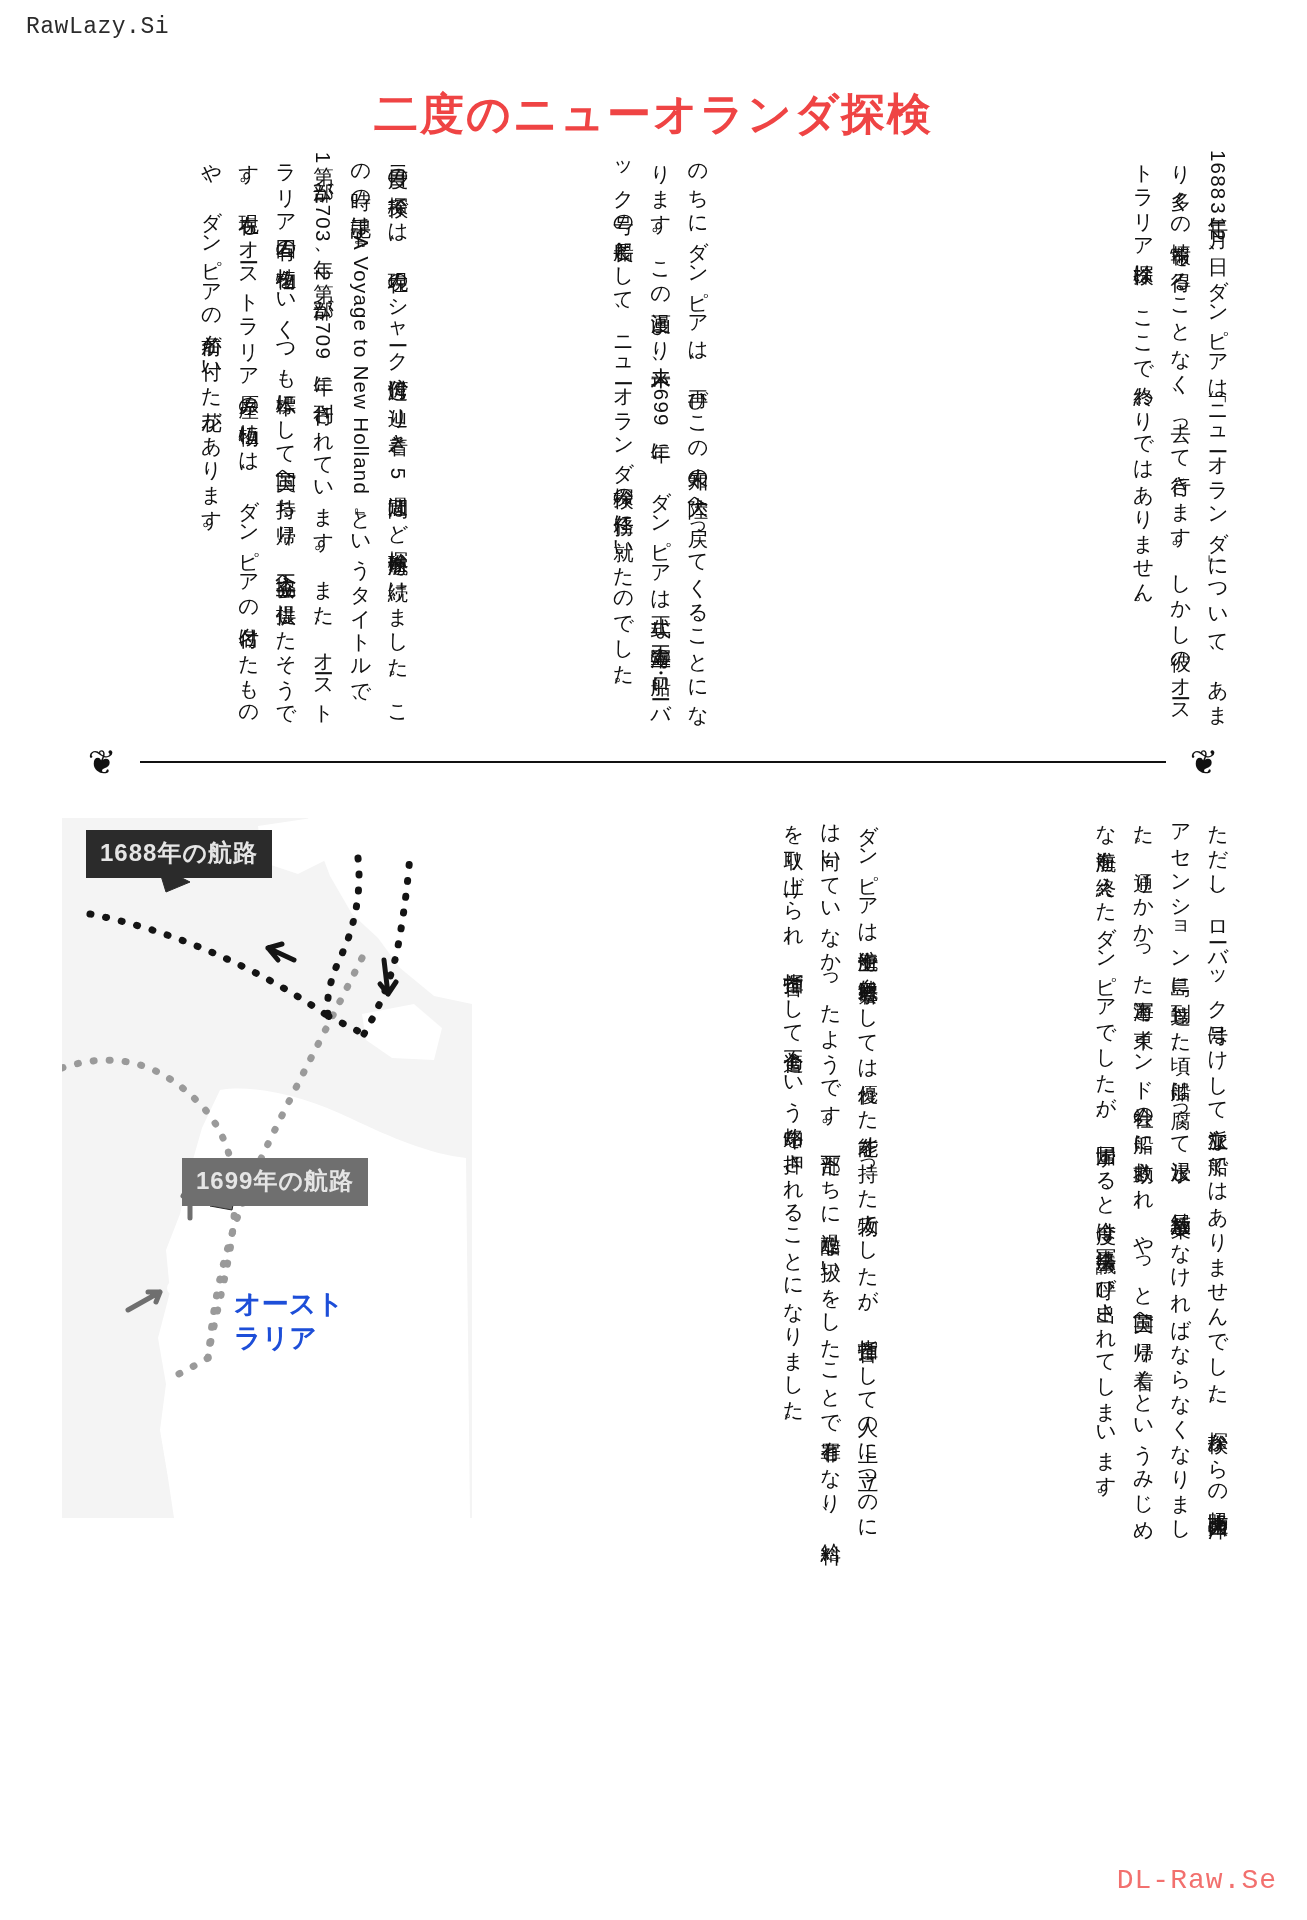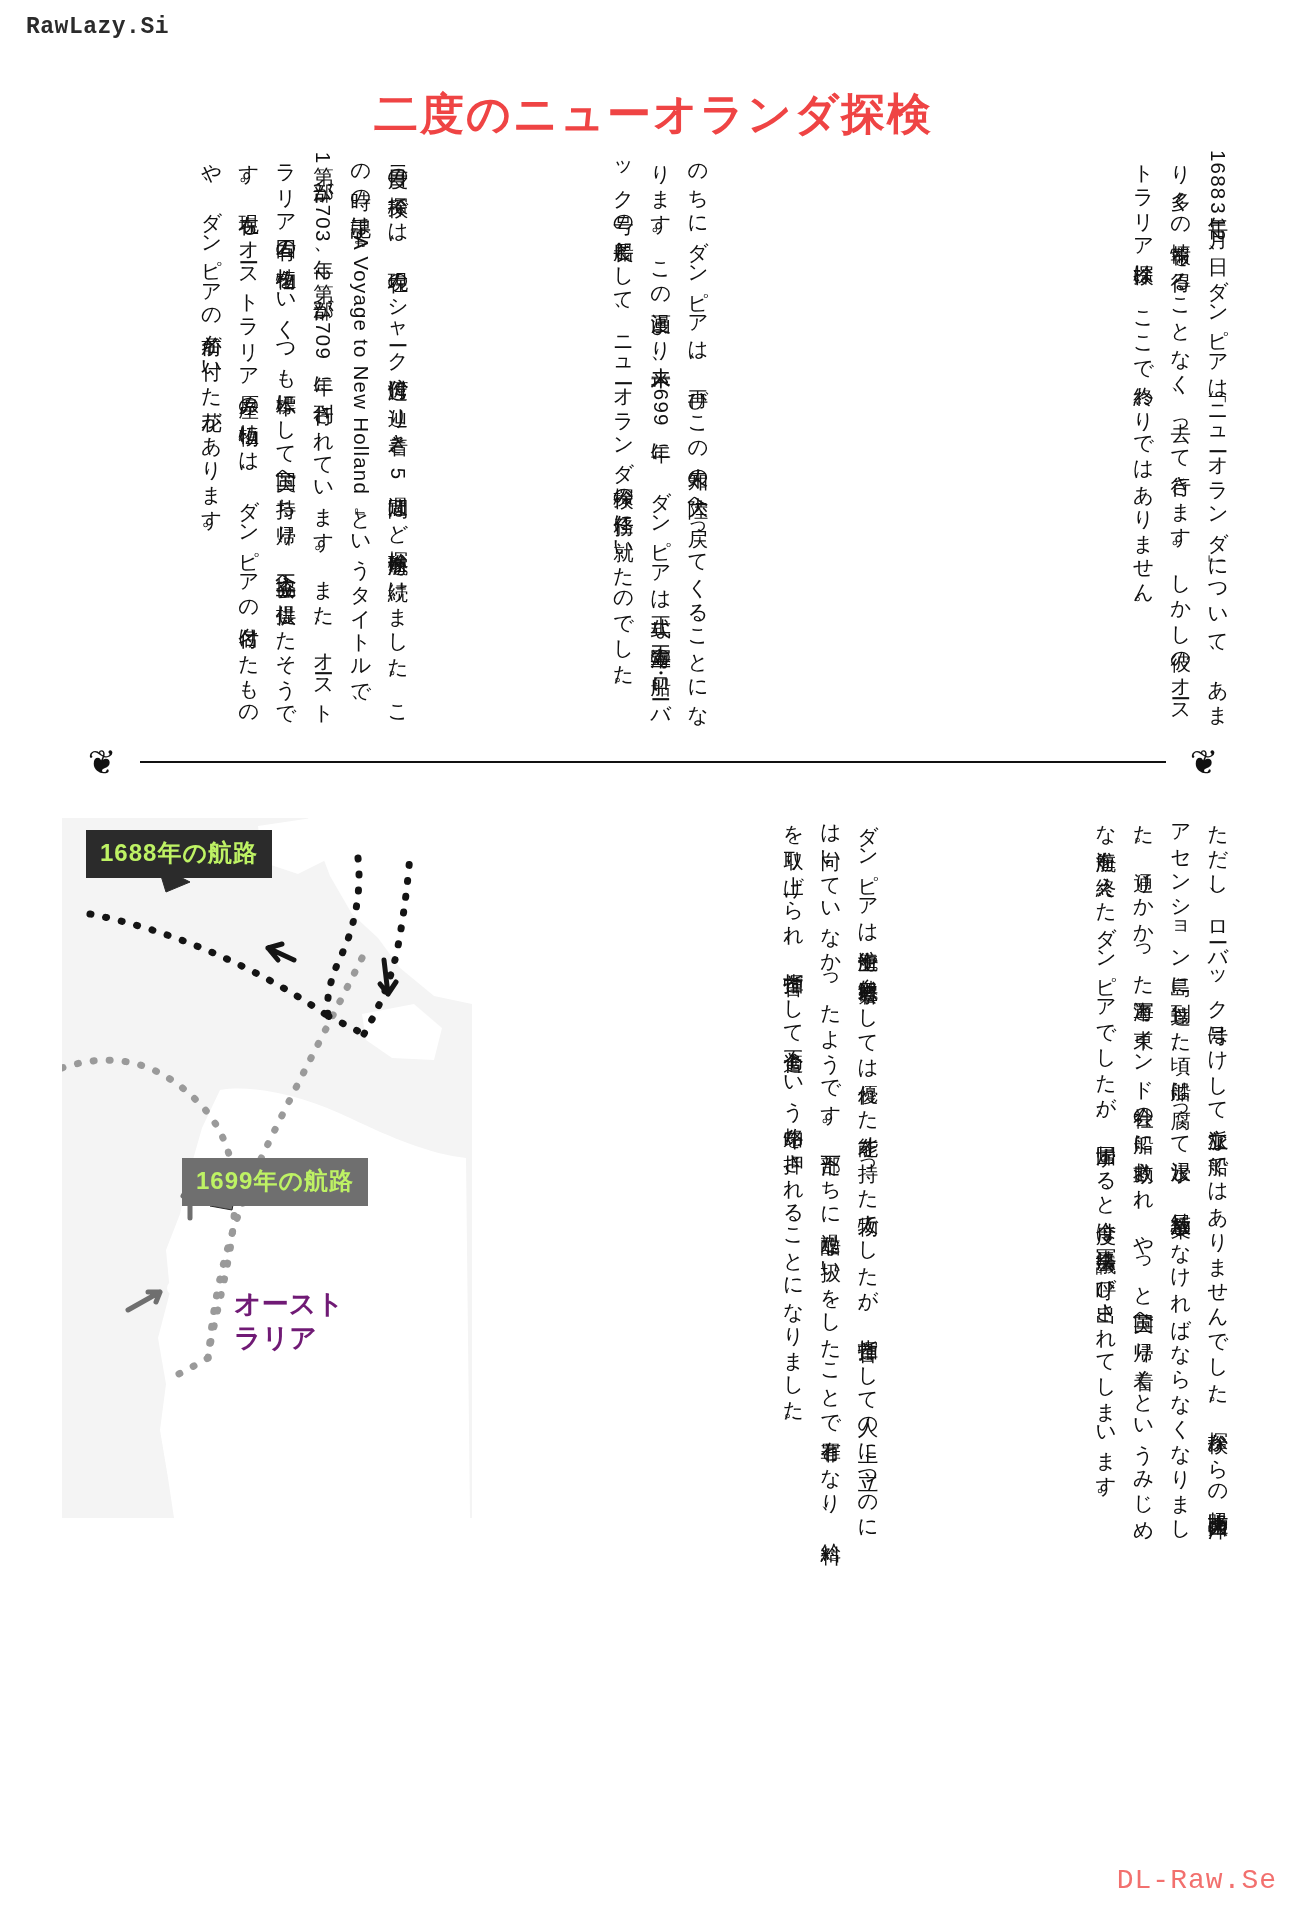--- a/index.html
+++ b/index.html
@@ -15,21 +15,21 @@
     color: #0d0d0d;
     overflow: hidden;
   }
 
   
   .wm-top {
     position: absolute;
     left: 26px;
     top: 14px;
     font-size: 23px;
-    font-weight: 700;
+    font-weight: 400;
     color: #2b2b2b;
     letter-spacing: 0.5px;
     font-family: "Liberation Mono", "DejaVu Sans Mono", monospace;
   }
   .wm-bottom {
     position: absolute;
     right: 30px;
     bottom: 24px;
     font-size: 28px;
     font-weight: 400;
@@ -130,38 +130,38 @@
     width: 410px;
     height: 700px;
     background: #f4f4f4;
     overflow: hidden;
   }
   #map-figure svg { display: block; }
 
   .map-label {
     position: absolute;
     background: #2b2b2b;
-    color: #bef264;
+    color: #e5e5e5;
     font-size: 24px;
     font-weight: 700;
     padding: 7px 14px 9px 14px;
     letter-spacing: 1px;
     white-space: nowrap;
   }
   .map-label.l1688 { left: 24px; top: 12px; }
   .map-label.l1699 { left: 100px; top: 340px; background: #6f6f6f; margin-left: 20px; }
 
   .map-country {
     position: absolute;
     left: 172px;
     top: 470px;
     font-size: 27px;
     font-weight: 700;
     line-height: 1.25;
-    color: #701a75;
+    color: #1d4ed8;
     white-space: pre-line;
   }
 </style>
 </head>
 <body>
 
 <div class="wm-top">RawLazy.Si</div>
 <div class="wm-bottom">DL-Raw.Se</div>
 
 <h1 class="page-title">二度のニューオランダ探検</h1>

